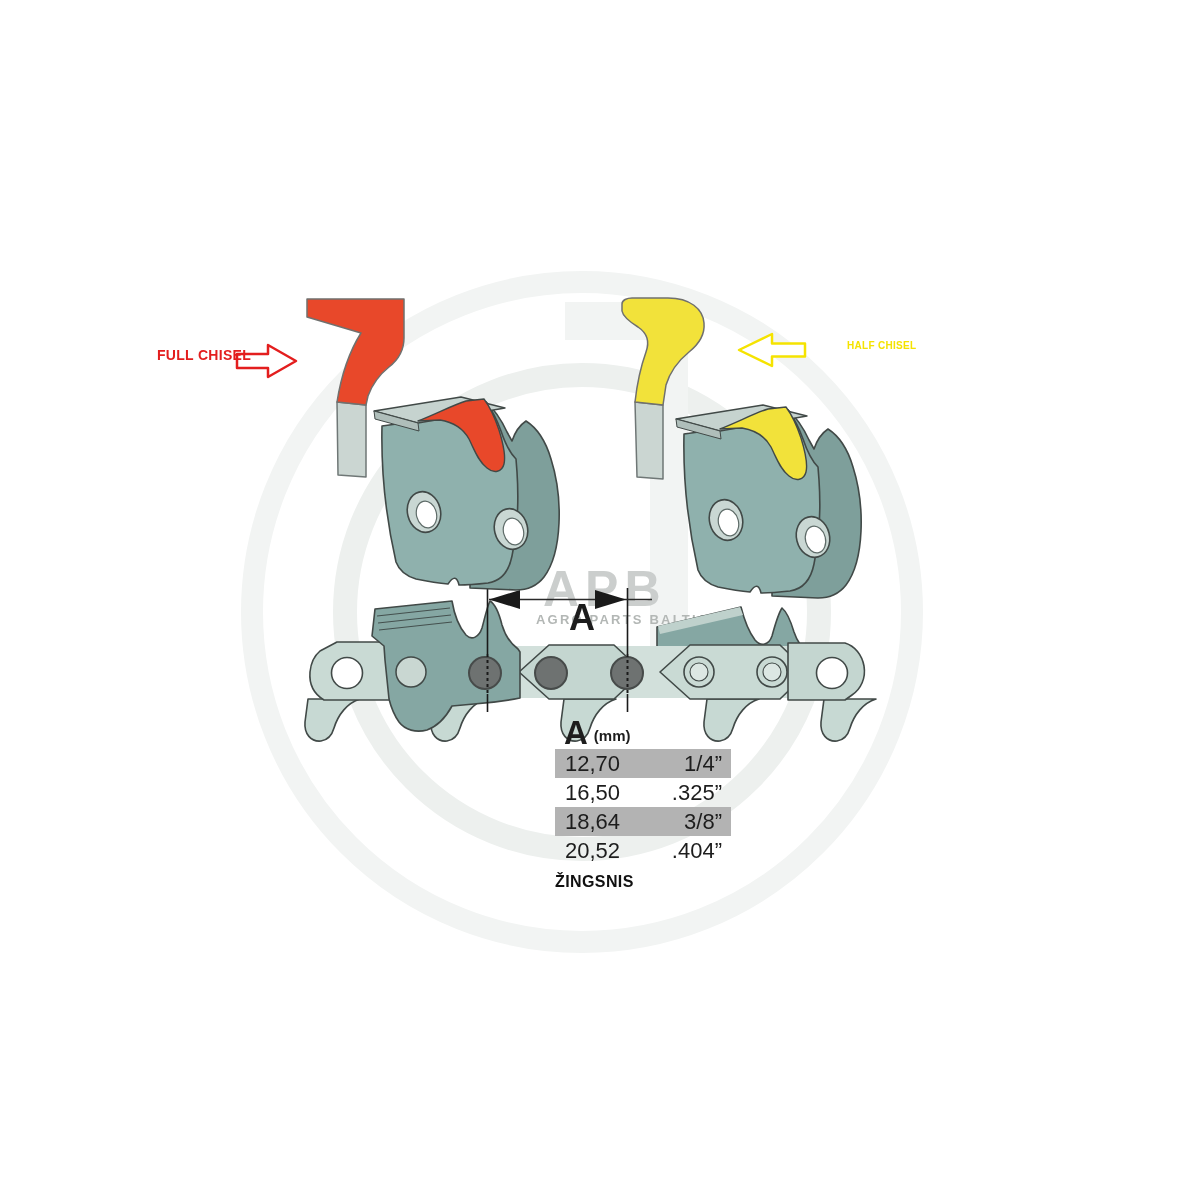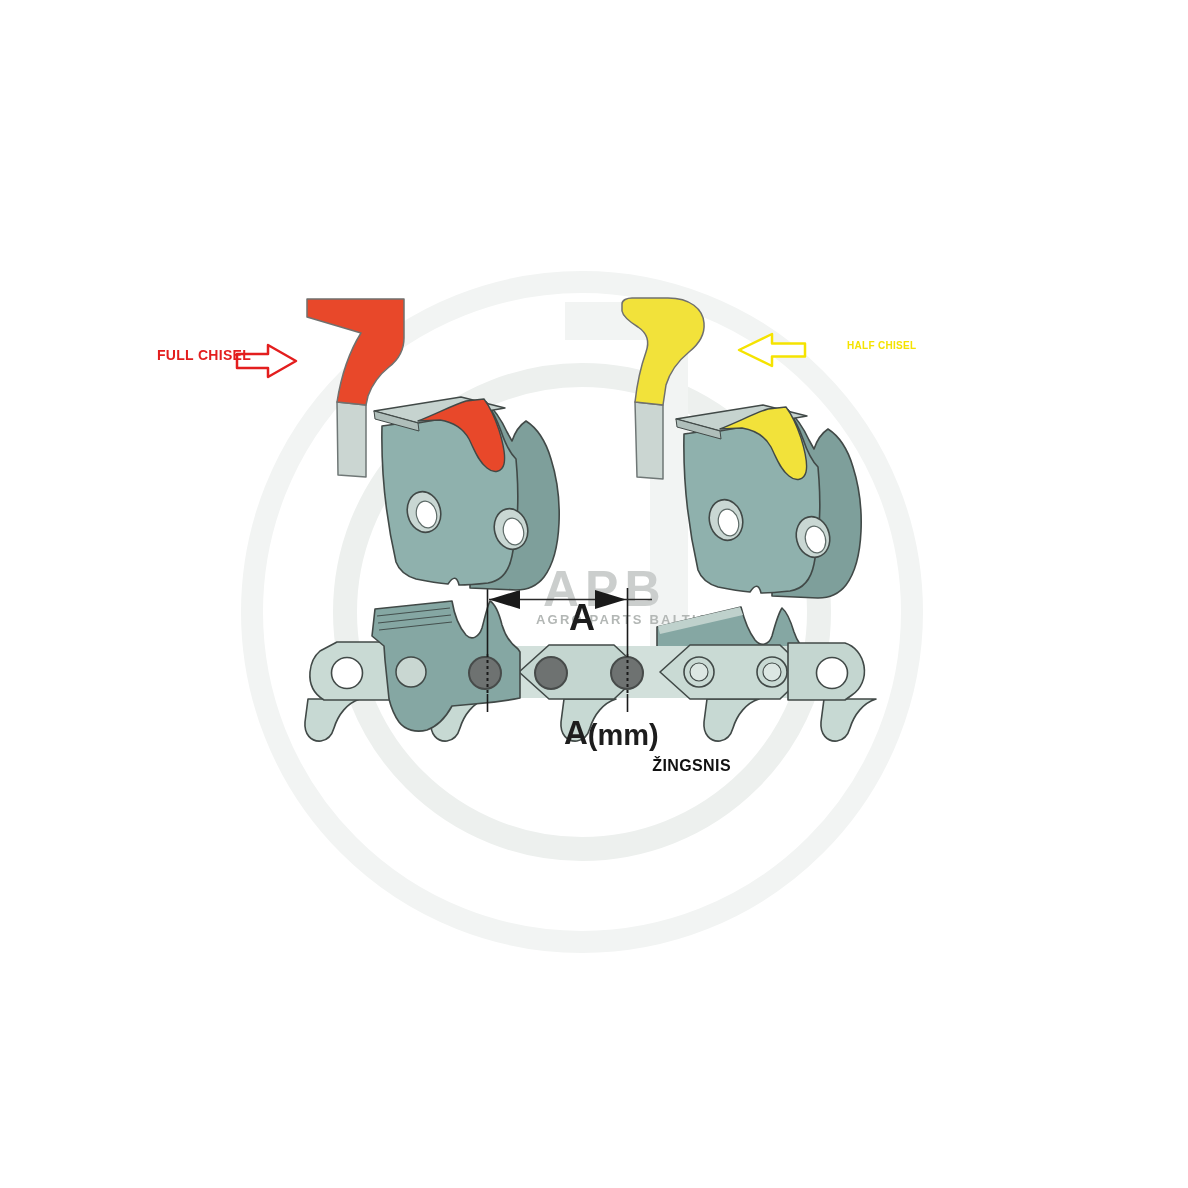--- a/index.html
+++ b/index.html
@@ -24,26 +24,26 @@
   body{font-family:"Liberation Sans", sans-serif;}
   .canvas{position:relative;width:1188px;height:1188px;background:#fff;overflow:hidden;}
   .canvas svg{position:absolute;left:0;top:0;}
   .overlay{position:absolute;white-space:nowrap;padding-left:24px;}
   .lbl-full{left:133px;top:347px;font-size:14px;font-weight:bold;color:var(--c-red-label);letter-spacing:.3px;}
   .lbl-half{left:823px;top:340px;font-size:10px;font-weight:bold;color:var(--c-yellow-label);letter-spacing:.3px;}
   .dim-a{left:545px;top:597px;font-size:36px;font-weight:bold;color:#1c1c1c;}
   .pitch-table{left:531px;top:709px;width:176px;font-weight:bold;color:#1d1d1d;}
   .pt-header{height:40px;padding-left:9px;display:flex;align-items:flex-end;}
   .pt-header .sym{font-size:33px;line-height:33px;font-weight:bold;}
-  .pt-header .unit{font-size:29px;line-height:27px;font-weight:bold;}
+  .pt-header .unit{font-size:15px;line-height:27px;margin-left:6px;font-weight:bold;}
   .trow{height:29px;display:flex;align-items:center;justify-content:space-between;font-size:22px;font-weight:normal;}
   .trow.hl{background:var(--c-hl);}
   .trow .mm{padding-left:10px;}
   .trow .inch{padding-right:9px;}
-  .pt-caption{margin-top:8px;text-align:right;font-size:16px;font-weight:bold;letter-spacing:.4px;color:#111;}
+  .pt-caption{margin-top:8px;text-align:left;font-size:16px;font-weight:bold;letter-spacing:.4px;color:#111;}
 </style>
 </head>
 <body>
 
 <div class="canvas">
 
   <svg width="1188" height="1188" viewBox="0 0 1188 1188">
 
     <g>
       <circle cx="582" cy="612" r="237" fill="none" stroke="var(--c-wm-shape)" stroke-width="24"></circle>
@@ -147,16 +147,34 @@
 
   <div class="overlay lbl-full">FULL CHISEL</div>
   <div class="overlay lbl-half">HALF CHISEL</div>
   <div class="overlay dim-a">A</div>
 
   <div class="overlay pitch-table">
     <div class="pt-header">
       <span class="sym">A</span>
       <span class="unit">(mm)</span>
     </div>
+    <div>
+        <div class="trow hl">
+          <span class="mm">12,70</span>
+          <span class="inch">1/4”</span>
+        </div>
+        <div class="trow">
+          <span class="mm">16,50</span>
+          <span class="inch">.325”</span>
+        </div>
+        <div class="trow hl">
+          <span class="mm">18,64</span>
+          <span class="inch">3/8”</span>
+        </div>
+        <div class="trow">
+          <span class="mm">20,52</span>
+          <span class="inch">.404”</span>
+        </div>
+      </div>
     <div class="pt-caption">ŽINGSNIS</div>
   </div>
 
 </div>
 
 </body></html>

